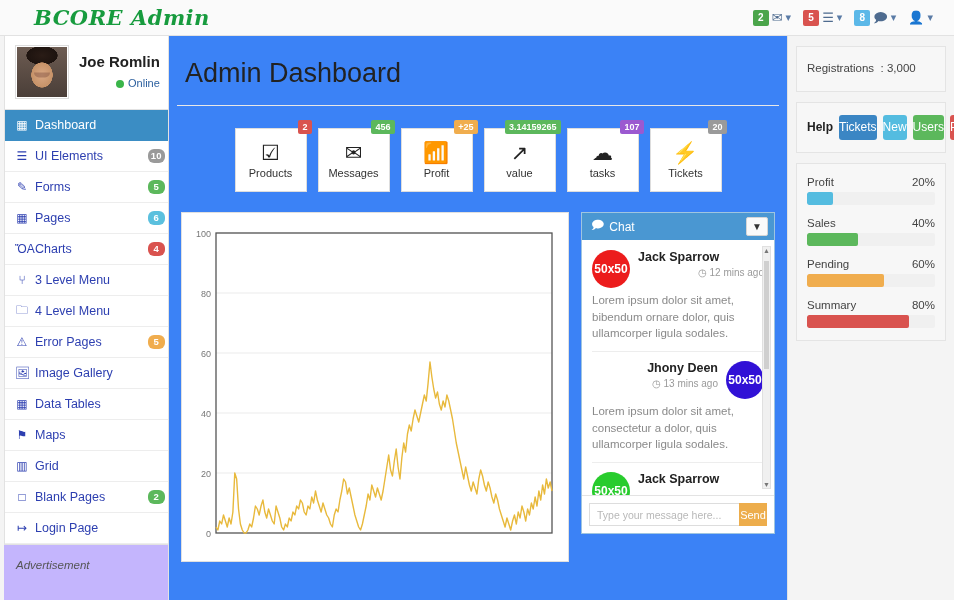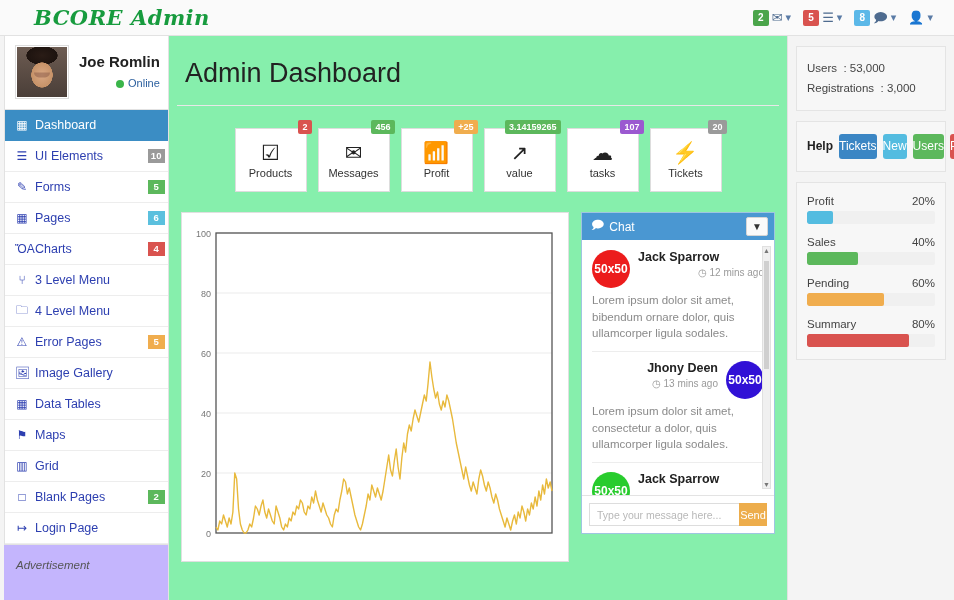--- a/index.html
+++ b/index.html
@@ -70,32 +70,32 @@
   .nav-item {
     display: flex; align-items: center; height: 31px; padding: 0 8px 0 10px;
     border-bottom: 1px solid #ededed; font-size: 12.5px; color: #2d3fb0;
     gap: 6px; cursor: pointer;
   }
   .nav-item.active { background: #3b8dc4; color: #fff; border-bottom-color: #3b8dc4; }
   .nav-item .ni-ico { font-size: 12px; width: 14px; text-align: center; flex: none; }
   .nav-item .ni-label { flex: 1; white-space: nowrap; overflow: hidden; }
   .nav-badge {
     min-width: 17px; height: 14px; line-height: 14px; text-align: center;
-    font-size: 9.5px; font-weight: bold; color: #fff; border-radius: 0; padding: 0 3px;
+    font-size: 9.5px; font-weight: bold; color: #fff; border-radius: 6px; padding: 0 3px;
   }
   .caret { font-size: 10px; color: #6b7fd0; margin-left: 4px; }
   .ad {
     margin-top: 14px; padding: 0 12px;
     font-size: 11.5px; font-style: italic; color: #555;
   }
 
   
   .main {
     position: absolute; top: 36px; left: 168px; width: 620px; height: 564px;
-    background: #86efac; border-left: 1px solid #e2e2e2; border-right: 1px solid #e2e2e2;
+    background: #3b82f6; border-left: 1px solid #e2e2e2; border-right: 1px solid #e2e2e2;
     padding: 0 10px;
   }
   .page-title {
     font-size: 27px; font-weight: normal; color: #222;
     padding: 22px 0 16px 8px; border-bottom: 1px solid #e8e8e8; margin: 0 -2px;
   }
 
   .stats { display: flex; justify-content: center; gap: 11px; padding: 22px 0 20px; }
   .stat {
     position: relative; width: 72px; height: 64px; border: 1px solid #ddd;
@@ -412,21 +412,20 @@
           <button class="send-btn">Send</button>
         </div>
       </div>
 
     </div>
   </div>
 
   <div class="rail">
     <div class="rail-card">
       <div id="railstats">
-          <div class="kv"><span>Users</span>&nbsp;&nbsp;: <span>53,000</span></div>
           <div class="kv"><span>Registrations</span>&nbsp;&nbsp;: <span>3,000</span></div>
         </div>
     </div>
     <div class="rail-card">
       <div class="btn-stack" id="railbtns">
           <div class="sbtn plain">Help</div>
           <div class="sbtn" style="background: rgb(59, 134, 196);">Tickets</div>
           <div class="sbtn" style="background: rgb(84, 188, 224);">New</div>
           <div class="sbtn" style="background: rgb(92, 184, 92);">Users</div>
           <div class="sbtn" style="background: rgb(217, 83, 79);">Profit</div>

